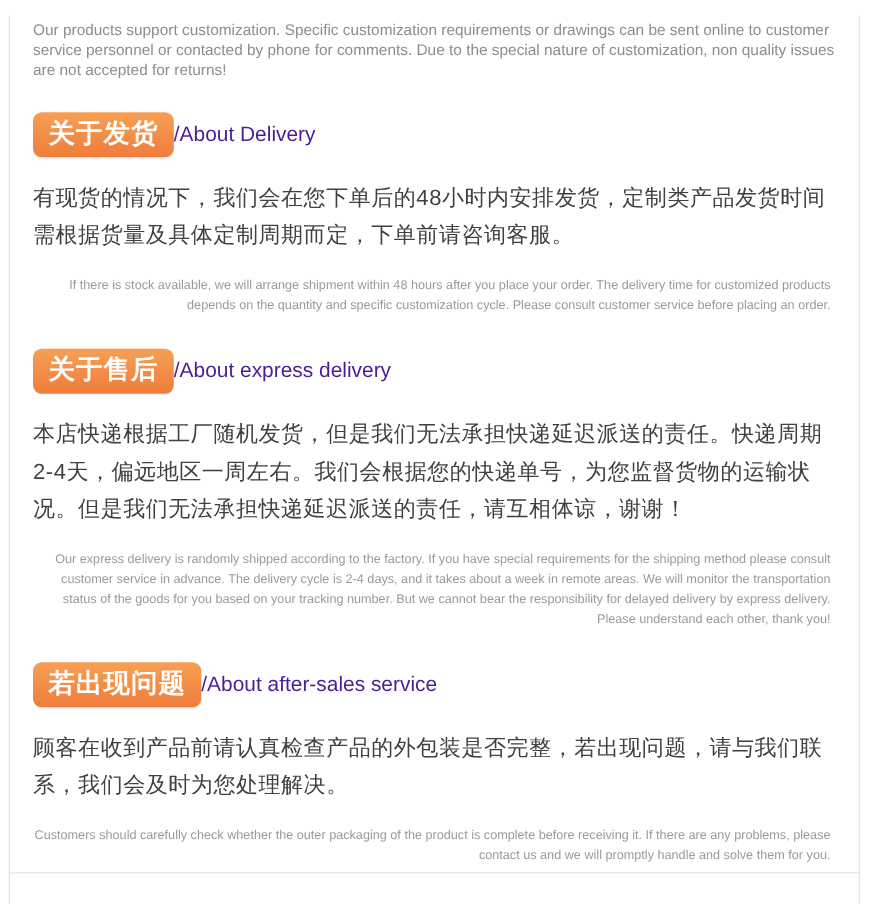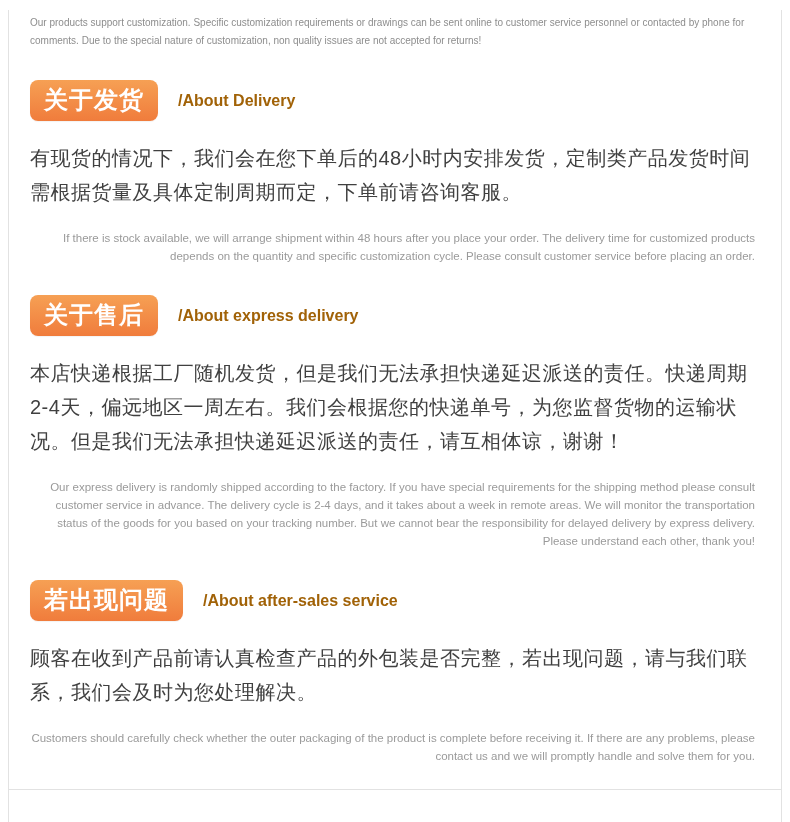--- a/index.html
+++ b/index.html
@@ -37,52 +37,52 @@
     left: 8px;
     right: 8px;
     bottom: 42px;
     height: 1px;
     background: #e2e2e2;
   }
 
   .intro {
     padding-top: 4px;
     color: #8d8d8d;
-    font-size: 10px;
+    font-size: 14px;
     line-height: 18px;
     max-width: 730px;
   }
 
   .section {
     margin-top: 30px;
   }
   .section.first { margin-top: 30px; }
 
   .head-row {
     display: flex;
     align-items: center;
-    gap: 20px;
+    gap: 0;
     margin-bottom: 14px;
   }
   .badge {
     display: inline-block;
     background: linear-gradient(180deg, #f6a054 0%, #f07c3c 100%);
     color: #ffffff;
     font-size: 24px;
     font-weight: bold;
     letter-spacing: 1px;
     padding: 8px 14px 9px 14px;
     border-radius: 8px;
     line-height: 1;
     box-shadow: 0 1px 1px rgba(0,0,0,0.05);
   }
   .badge-en {
-    color: #a16207;
-    font-size: 16px;
-    font-weight: bold;
+    color: #4c1d95;
+    font-size: 19px;
+    font-weight: normal;
     white-space: nowrap;
   }
 
   .cn-text {
     color: #404040;
     font-size: 20px;
     line-height: 34px;
     letter-spacing: 0.5px;
     max-width: 730px;
   }

